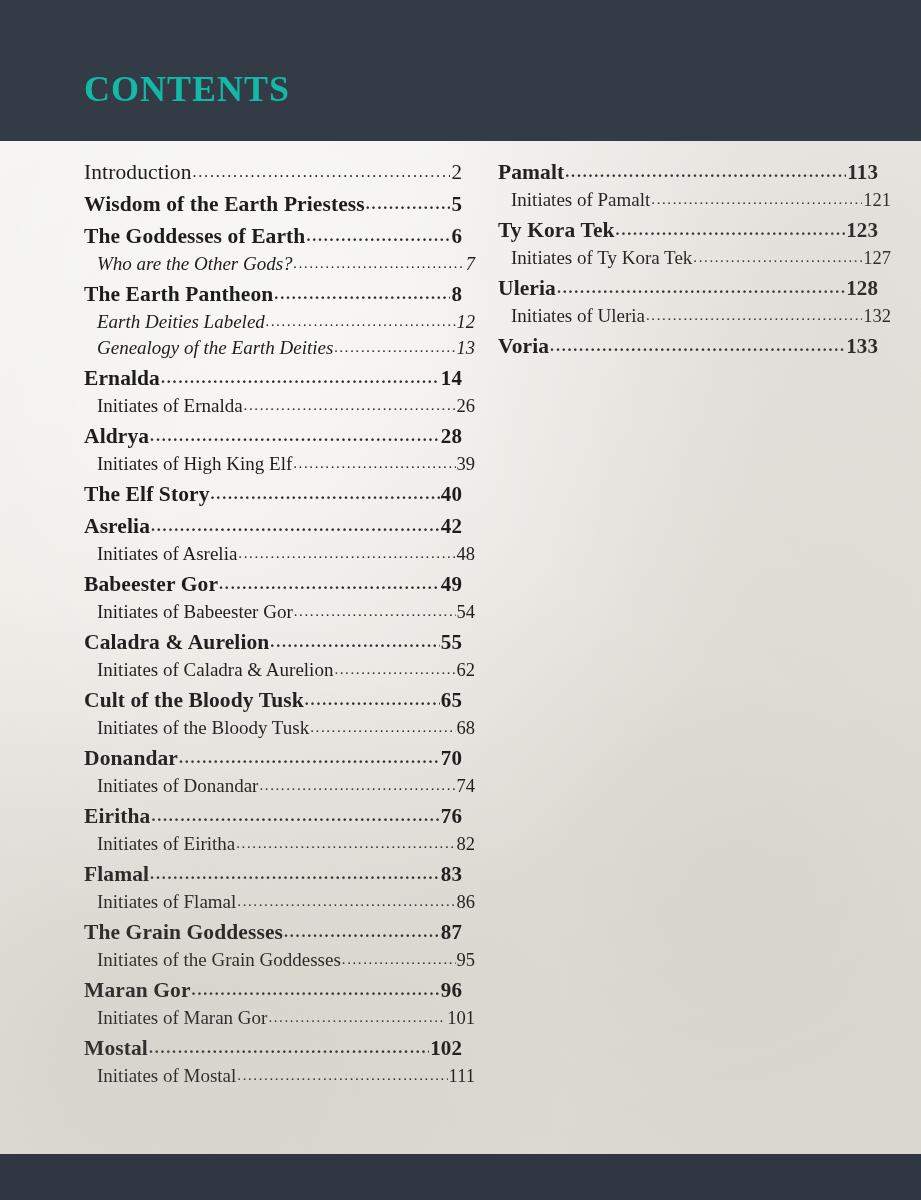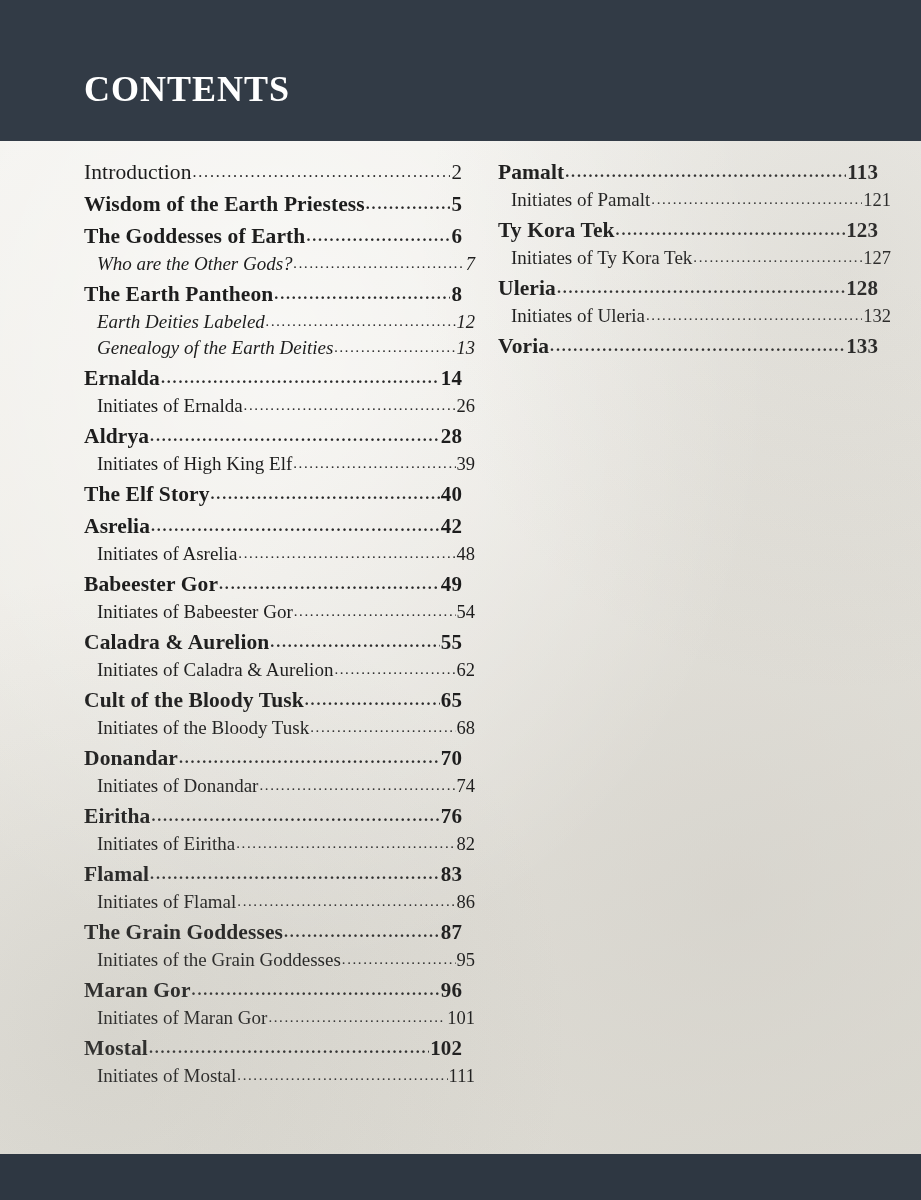--- a/index.html
+++ b/index.html
@@ -26,21 +26,21 @@
     left: 0;
     top: 0;
     width: 921px;
     height: 141px;
     background: #323b46;
   }
   .header-title {
     position: absolute;
     left: 84px;
     top: 58px;
-    color: #ffffff;
+    color: #14b8a6;
     font-family: "Liberation Serif", serif;
     font-weight: bold;
     font-size: 52px;
     letter-spacing: 1px;
     font-variant: small-caps;
     text-transform: lowercase;
     line-height: 1;
   }
   .header-title::first-letter {
     font-size: 52px;

